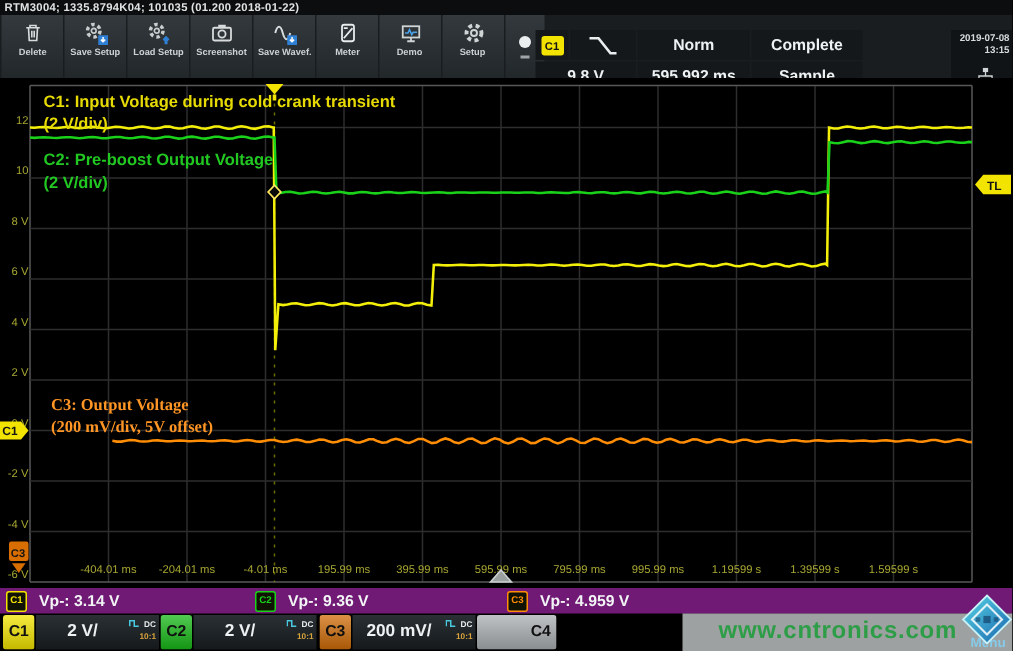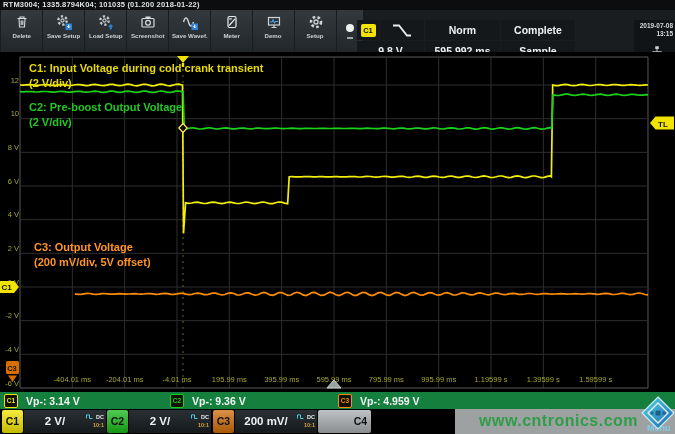--- a/index.html
+++ b/index.html
@@ -39,21 +39,21 @@
            padding:2px 2px 0 0;line-height:8px;}
   .datebox .net{position:absolute;right:11px;bottom:2px;}
 
   
   .screen{position:absolute;left:0;top:52px;width:675px;height:340px;background:#000;}
   #scope-svg{position:absolute;left:0;top:0;}
   svg text{font-family:"Liberation Sans",sans-serif;}
   .ann{position:absolute;font-size:11px;font-weight:bold;line-height:15px;white-space:nowrap;}
 
   
-  .measurebar{position:absolute;left:0;top:392px;width:675px;height:17px;background:#15803d;}
+  .measurebar{position:absolute;left:0;top:392px;width:675px;height:17px;background:#701a75;}
   .meas{position:absolute;top:2px;display:flex;align-items:center;}
   .meas .mbadge{width:12px;height:12px;border:1px solid;border-radius:2px;background:#101204;
                 font-size:6.5px;font-weight:bold;text-align:center;line-height:12px;margin-right:8px;}
   .meas .mtext{color:#f2f4f5;font-size:10.5px;font-weight:bold;}
 
   
   .chanbar{position:absolute;left:0;top:410px;width:675px;height:24px;background:#000;}
   .chbadge{position:absolute;top:0;width:21px;height:23px;border-radius:2px;color:#101010;
            font-size:10.5px;font-weight:bold;text-align:center;line-height:23px;cursor:pointer;}
   .chcell{position:absolute;top:0;width:82px;height:23px;background:linear-gradient(#2a3034,#15191c);
@@ -249,21 +249,21 @@
     </svg>
   <div id="annotations">
       <div class="ann" style="left: 29px; top: 9px; color: rgb(230, 218, 0);">
         <div>C1: Input Voltage during cold crank transient</div>
         <div>(2 V/div)</div>
       </div>
       <div class="ann" style="left: 29px; top: 48px; color: rgb(34, 200, 34);">
         <div>C2: Pre-boost Output Voltage</div>
         <div>(2 V/div)</div>
       </div>
-      <div class="ann" style="left: 34px; top: 188px; color: rgb(255, 149, 36);">
+      <div class="ann" style="left: 34px; top: 211px; color: rgb(255, 149, 36); font-family: Liberation Serif, serif;">
         <div>C3: Output Voltage</div>
         <div>(200 mV/div, 5V offset)</div>
       </div>
     </div>
 </div>
 
 <div class="measurebar" id="measurebar">
     <div class="meas" style="left: 4px;">
       <span class="mbadge" style="border-color: rgb(242, 228, 0); color: rgb(242, 228, 0);">C1</span>
       <span class="mtext">Vp-: 3.14 V</span>

